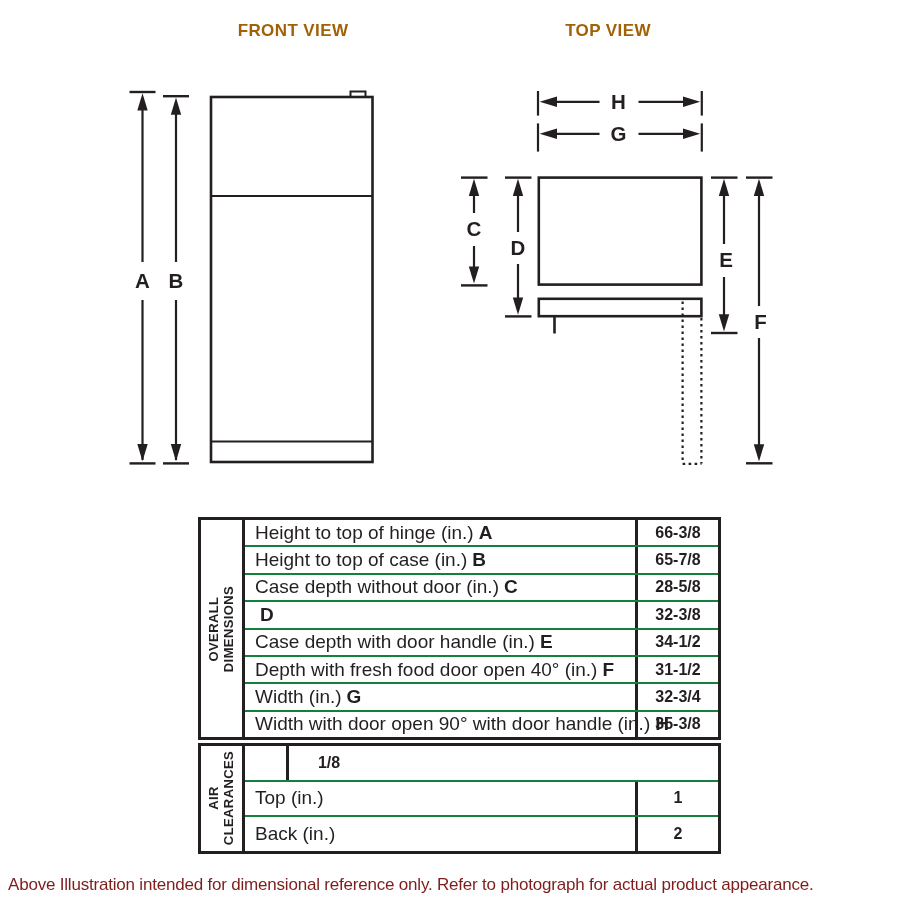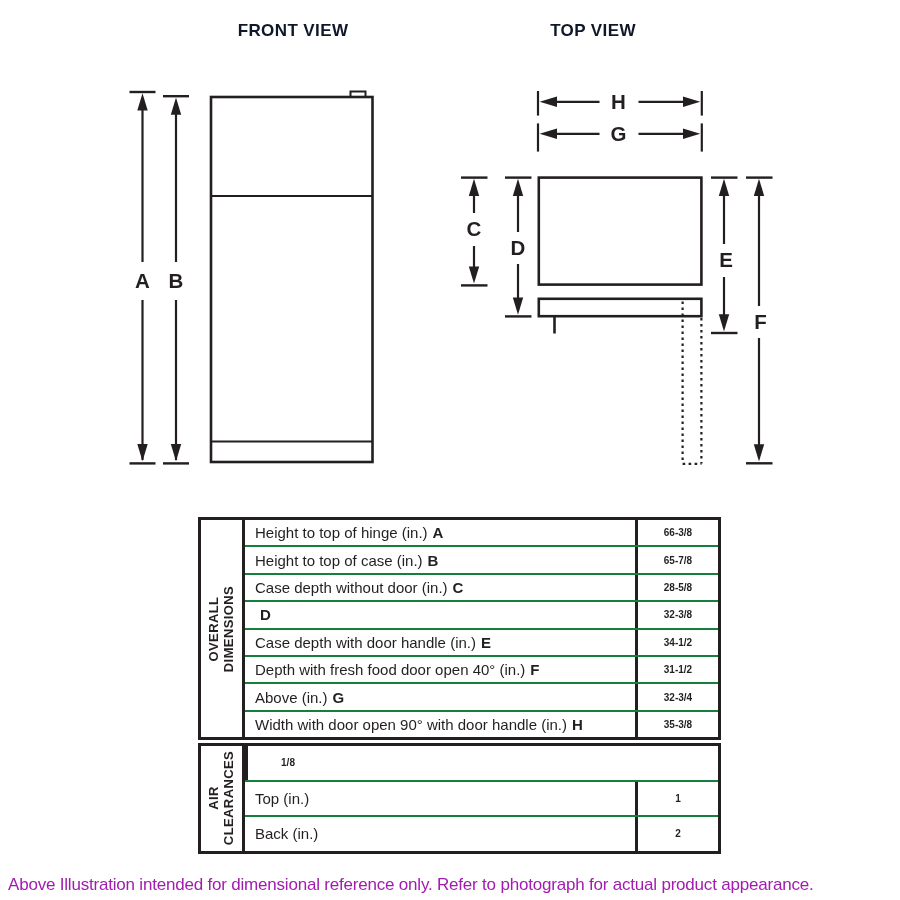--- a/index.html
+++ b/index.html
@@ -1,41 +1,41 @@
 <!DOCTYPE html>
 <html><head>
 <meta charset="utf-8">
 <style>
   html,body{margin:0;padding:0;background:#ffffff;}
   body{width:900px;height:900px;font-family:"Liberation Sans",sans-serif;color:#231f20;}
   .stage{position:relative;width:900px;height:900px;overflow:hidden;background:#fff;}
-  .view-title{position:absolute;top:21px;width:200px;text-align:center;font-weight:bold;font-size:17px;letter-spacing:.4px;color:#0f172a;}
+  .view-title{position:absolute;top:21px;width:200px;text-align:center;font-weight:bold;font-size:17px;letter-spacing:.4px;color:#a16207;}
   #frontTitle{left:193px;}
-  #topTitle{left:493px;}
+  #topTitle{left:508px;}
   svg.diagram{position:absolute;left:0;top:0;}
   svg .dimlabel{font-family:"Liberation Sans",sans-serif;font-weight:bold;font-size:20.5px;fill:#231f20;}
 
   
   .dim-table{position:absolute;left:198px;top:517px;width:523px;}
   .tsection{border:3px solid #231f20;display:flex;background:#fff;}
   .tsection + .tsection{margin-top:3px;}
   .rot-cell{width:41px;border-right:3px solid #231f20;position:relative;flex:none;}
   .rot-text{position:absolute;top:50%;left:50%;transform:translate(-50%,-50%) rotate(-90deg);
             font-weight:bold;font-size:13px;line-height:1.12;text-align:center;white-space:pre-line;
             letter-spacing:.4px;color:#231f20;}
   .rows{flex:1;display:flex;flex-direction:column;min-width:0;}
   .trow{display:flex;}
   .trow + .trow{border-top:2px solid #15803d;}
   .sec-overall .trow{height:25.4px;}
   .sec-air .trow{height:33.5px;}
-  .label-cell{flex:1;display:flex;align-items:center;padding-left:10px;font-size:15px;min-width:0;white-space:nowrap;}
+  .label-cell{flex:1;display:flex;align-items:center;padding-left:10px;font-size:19px;min-width:0;white-space:nowrap;}
   .dim-letter{font-weight:bold;margin-left:5px;}
   .value-cell{width:80px;flex:none;border-left:3px solid #231f20;display:flex;align-items:center;justify-content:center;
-              font-weight:bold;font-size:10px;}
-  .footer-note{position:absolute;left:8px;top:875px;width:888px;font-size:17px;letter-spacing:-.2px;color:#a21caf;}
+              font-weight:bold;font-size:16px;margin-left:41px;}
+  .footer-note{position:absolute;left:8px;top:875px;width:888px;font-size:17px;letter-spacing:-.2px;color:#7f1d1d;}
 </style>
 </head>
 <body>
 
 <div class="stage">
 
   <div class="view-title" id="frontTitle">FRONT VIEW</div>
   <div class="view-title" id="topTitle">TOP VIEW</div>
 
   <svg class="diagram" width="900" height="510" viewBox="0 0 900 510">
@@ -183,21 +183,21 @@
         </div>
         <div class="trow">
           <div class="label-cell">
               <span>Depth with fresh food door open 40° (in.)</span>
               <span class="dim-letter">F</span>
             </div>
           <div class="value-cell">31-1/2</div>
         </div>
         <div class="trow">
           <div class="label-cell">
-              <span>Above (in.)</span>
+              <span>Width (in.)</span>
               <span class="dim-letter">G</span>
             </div>
           <div class="value-cell">32-3/4</div>
         </div>
         <div class="trow">
           <div class="label-cell">
               <span>Width with door open 90° with door handle (in.)</span>
               <span class="dim-letter">H</span>
             </div>
           <div class="value-cell">35-3/8</div>

